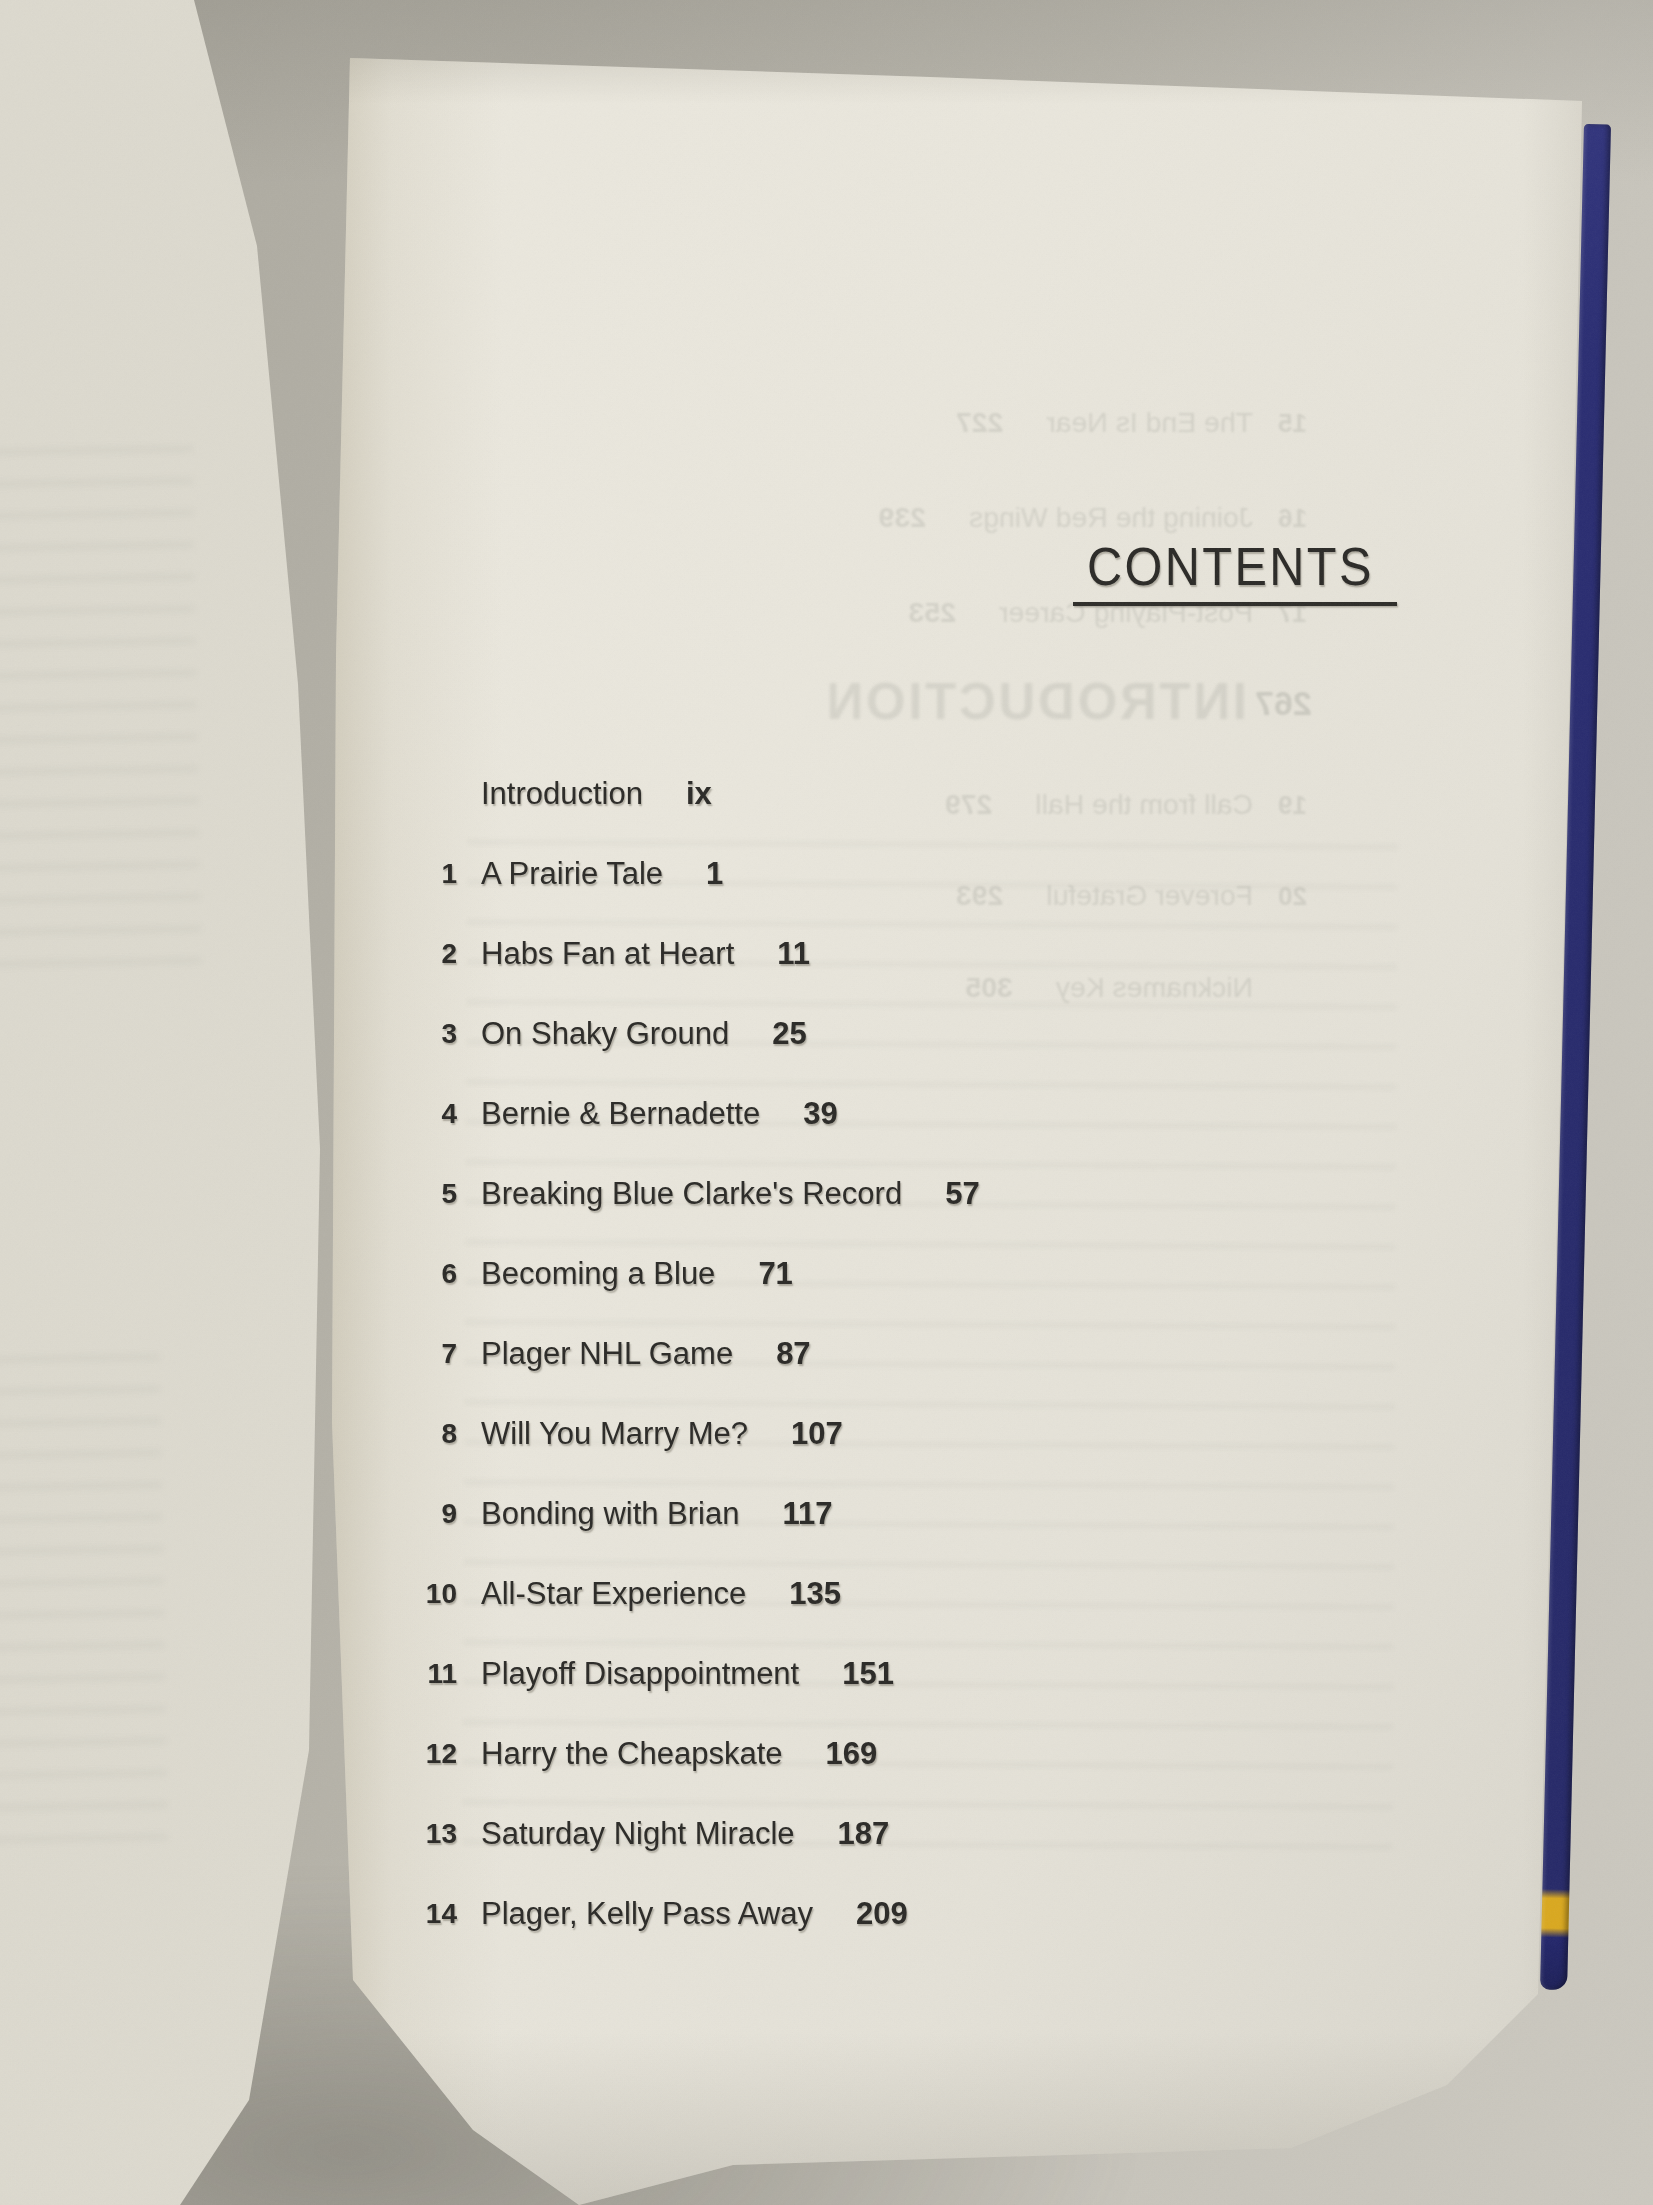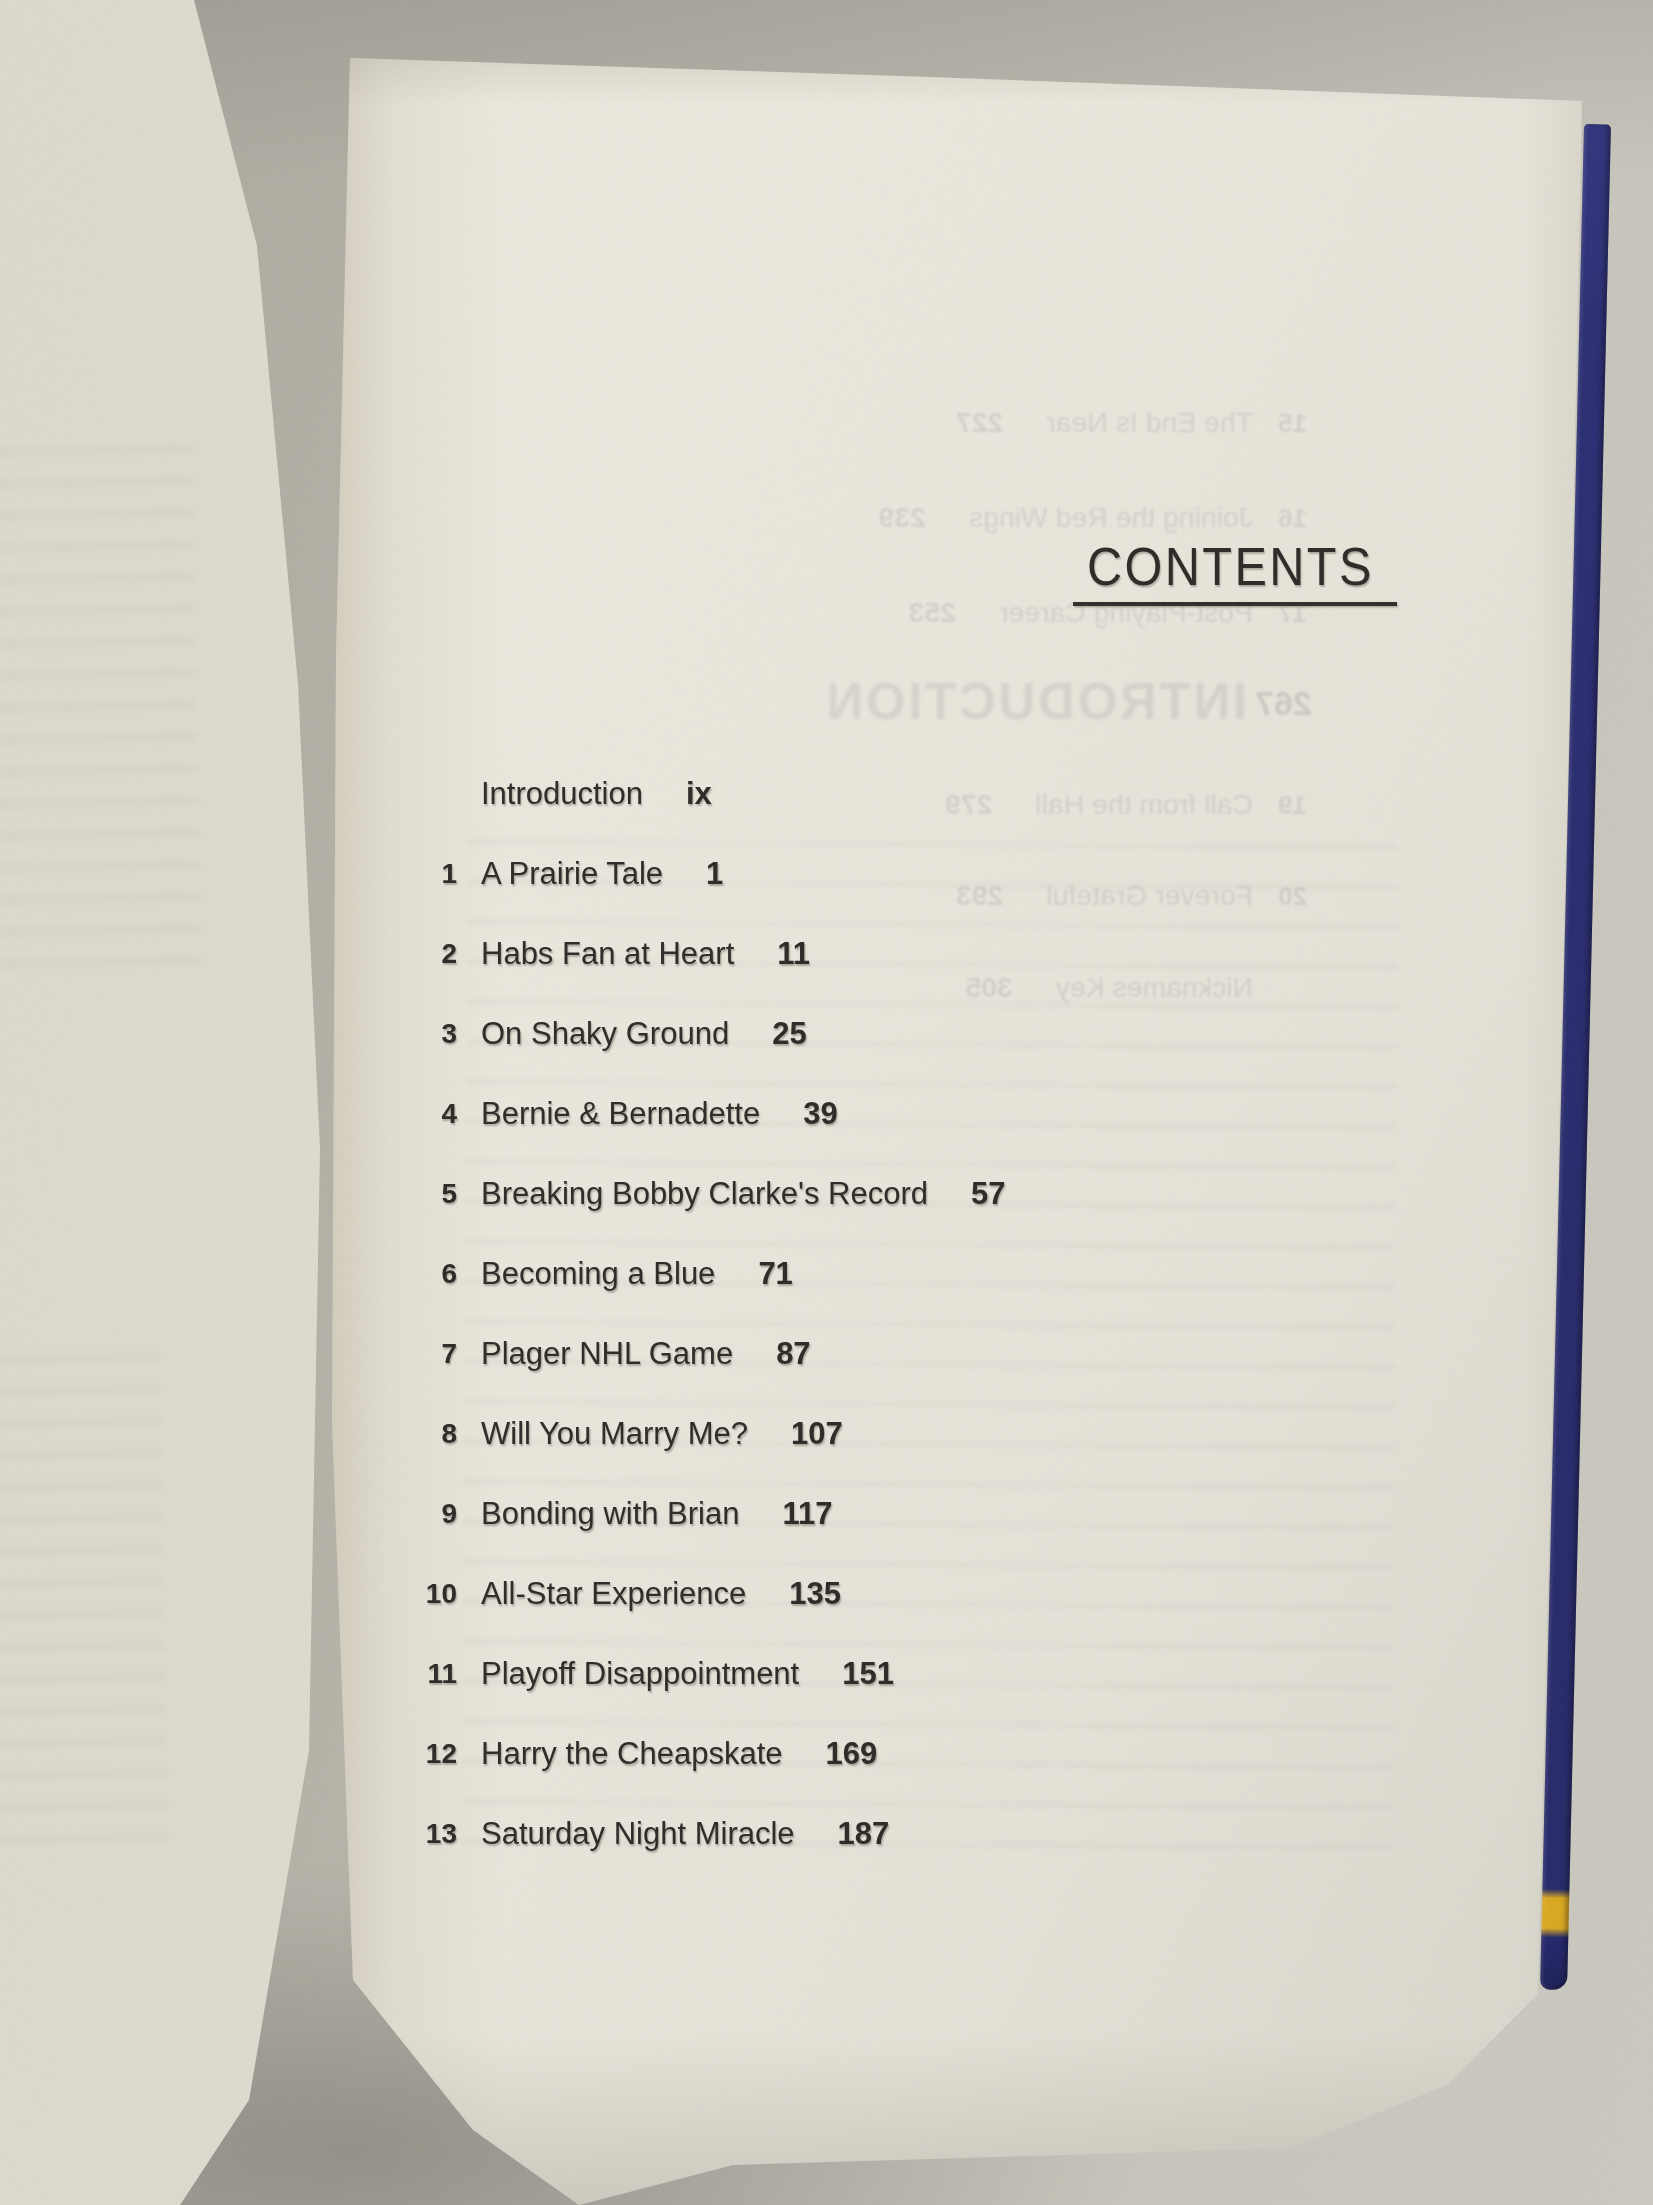--- a/index.html
+++ b/index.html
@@ -222,21 +222,21 @@
     <span class="title">On Shaky Ground</span>
     <span class="pg">25</span>
   </div>
         <div class="toc-row">
     <span class="num">4</span>
     <span class="title">Bernie &amp; Bernadette</span>
     <span class="pg">39</span>
   </div>
         <div class="toc-row">
     <span class="num">5</span>
-    <span class="title">Breaking Bobby Clarke's Record</span>
+    <span class="title">Breaking Blue Clarke's Record</span>
     <span class="pg">57</span>
   </div>
         <div class="toc-row">
     <span class="num">6</span>
     <span class="title">Becoming a Blue</span>
     <span class="pg">71</span>
   </div>
         <div class="toc-row">
     <span class="num">7</span>
     <span class="title">Plager NHL Game</span>
@@ -264,20 +264,25 @@
   </div>
         <div class="toc-row">
     <span class="num">12</span>
     <span class="title">Harry the Cheapskate</span>
     <span class="pg">169</span>
   </div>
         <div class="toc-row">
     <span class="num">13</span>
     <span class="title">Saturday Night Miracle</span>
     <span class="pg">187</span>
+  </div>
+        <div class="toc-row">
+    <span class="num">14</span>
+    <span class="title">Plager, Kelly Pass Away</span>
+    <span class="pg">209</span>
   </div>
       </div>
   </div>
 
   <svg class="grain" width="1654" height="2205" xmlns="http://www.w3.org/2000/svg" viewBox="0 0 3024 4032">
     <filter id="n">
         <feTurbulence type="fractalNoise" baseFrequency="0.9" numOctaves="2" stitchTiles="stitch"></feTurbulence>
       <feColorMatrix type="saturate" values="0"></feColorMatrix>
       </filter>
     <rect width="3024" height="4032" filter="url(#n)"></rect>

